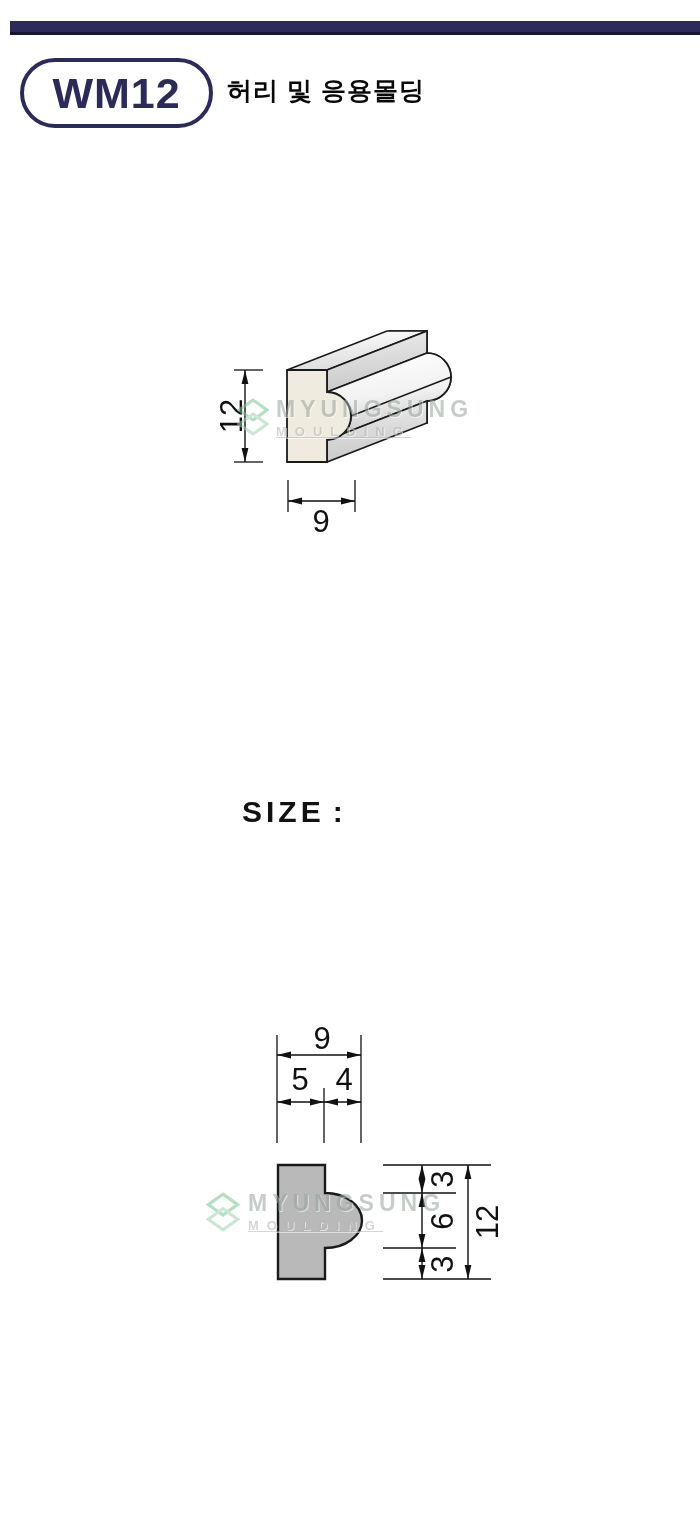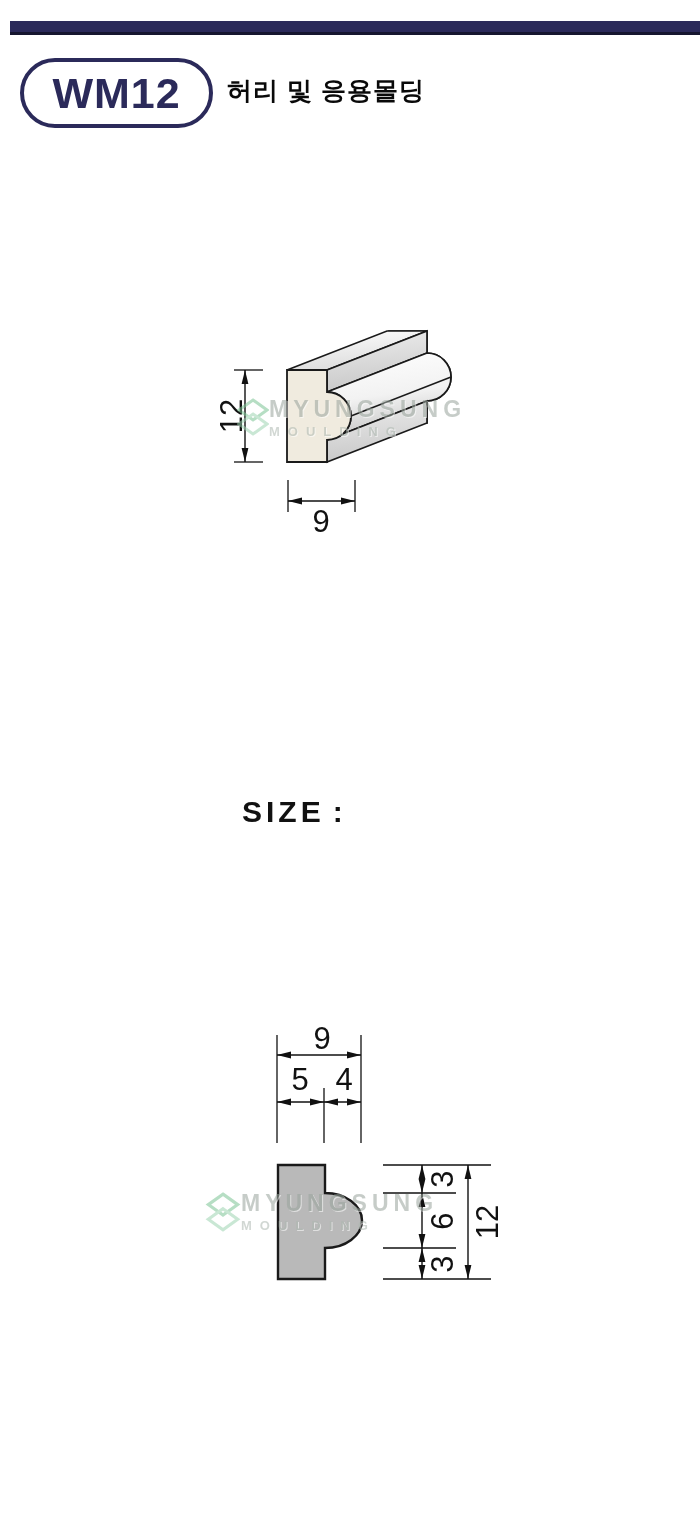--- a/index.html
+++ b/index.html
@@ -21,26 +21,26 @@
   .size-value{font-size:30px;margin-left:16px;letter-spacing:1px;}
 
   svg.draw{position:absolute;}
   #iso-svg{left:180px;top:300px;}
   #sect-svg{left:190px;top:1015px;}
 
   .dimline{stroke:#111;stroke-width:1.4;fill:none;}
   .extline{stroke:#111;stroke-width:1.3;fill:none;}
   .dimtext{font-family:"Liberation Sans",sans-serif;font-size:31px;fill:#111;}
 
-  .wm{position:absolute;display:flex;align-items:flex-start;opacity:0.55;pointer-events:none;z-index:5;}
+  .wm{position:absolute;display:flex;align-items:flex-start;gap:7px;opacity:0.55;pointer-events:none;z-index:5;}
   .wm1{left:227px;top:398px;}
   .wm2{left:195px;top:1192px;}
   .wm-col{display:flex;flex-direction:column;}
   .wm-name{font-size:23px;font-weight:bold;color:#99a49c;letter-spacing:5px;line-height:1;text-shadow:1px 1px 0 #ffffff;}
-  .wm-sub{font-size:13px;font-weight:bold;color:#adb8b0;letter-spacing:8px;line-height:1;margin-top:4px;text-shadow:1px 1px 0 #ffffff;}
+  .wm-sub{font-size:13px;font-weight:bold;color:#adb8b0;letter-spacing:8px;line-height:1;margin-top:4px;text-shadow:1px 1px 0 #ffffff;text-decoration:underline;}
 </style>
 </head>
 <body>
 
 <div class="stage">
 
   <div class="topbar"></div>
 
   <div class="badge badge1">
     <span>WM12</span>

